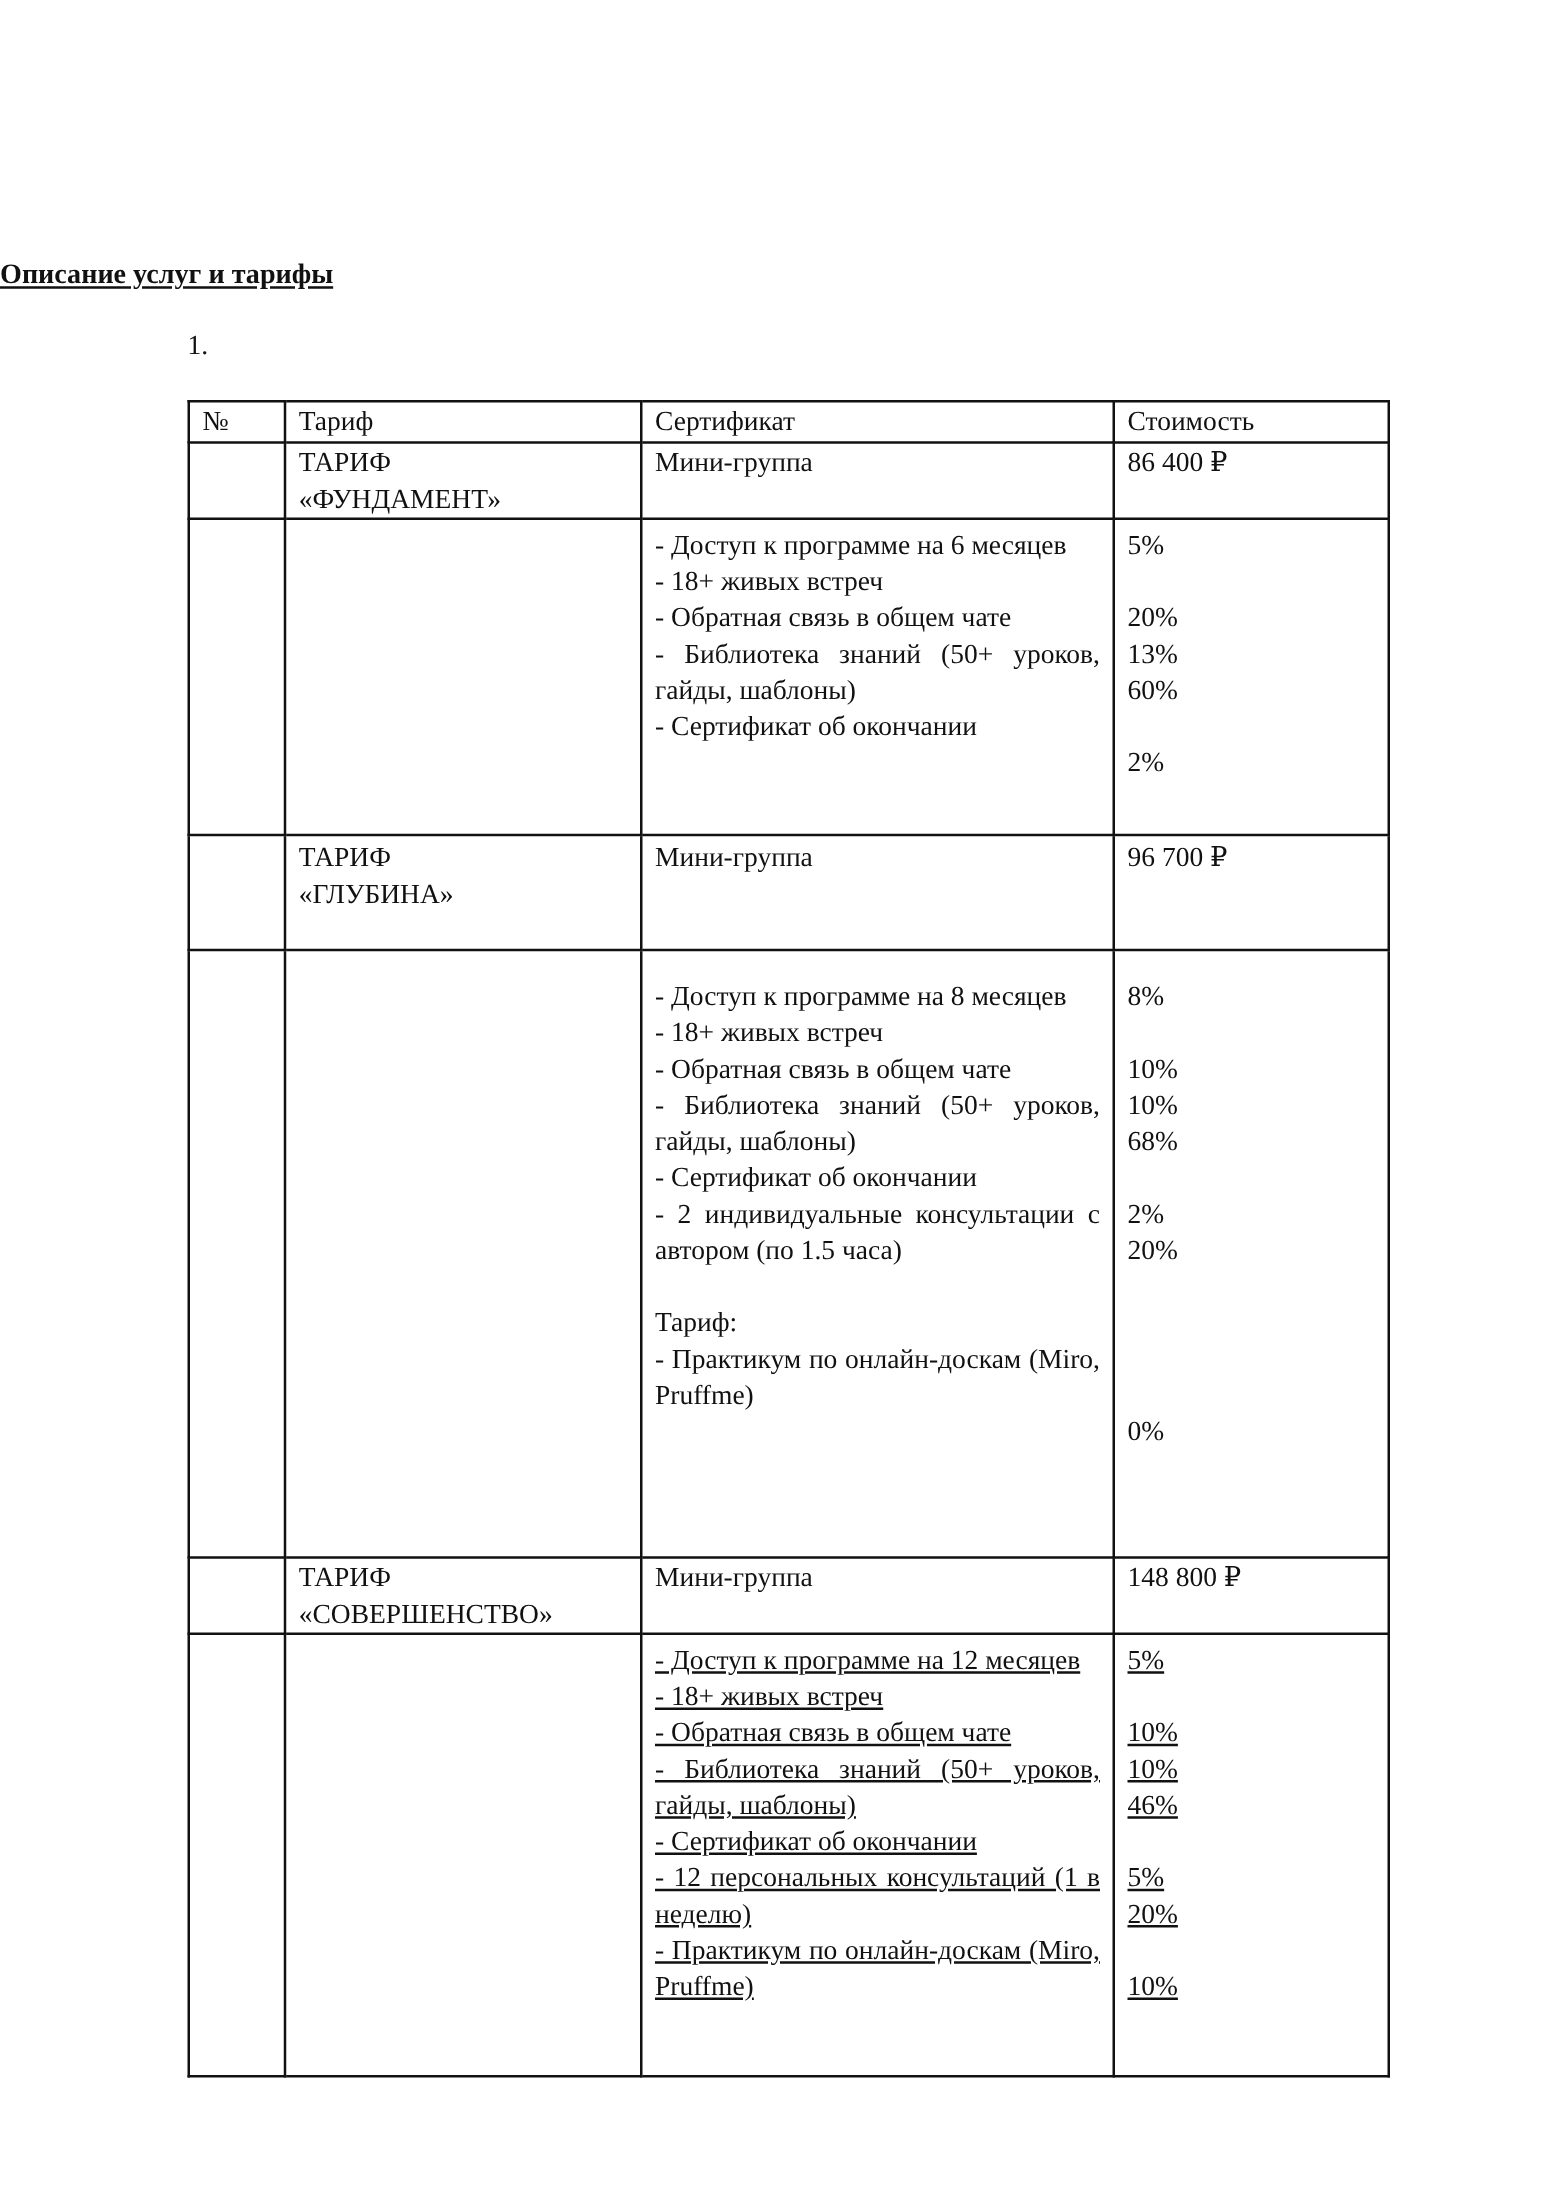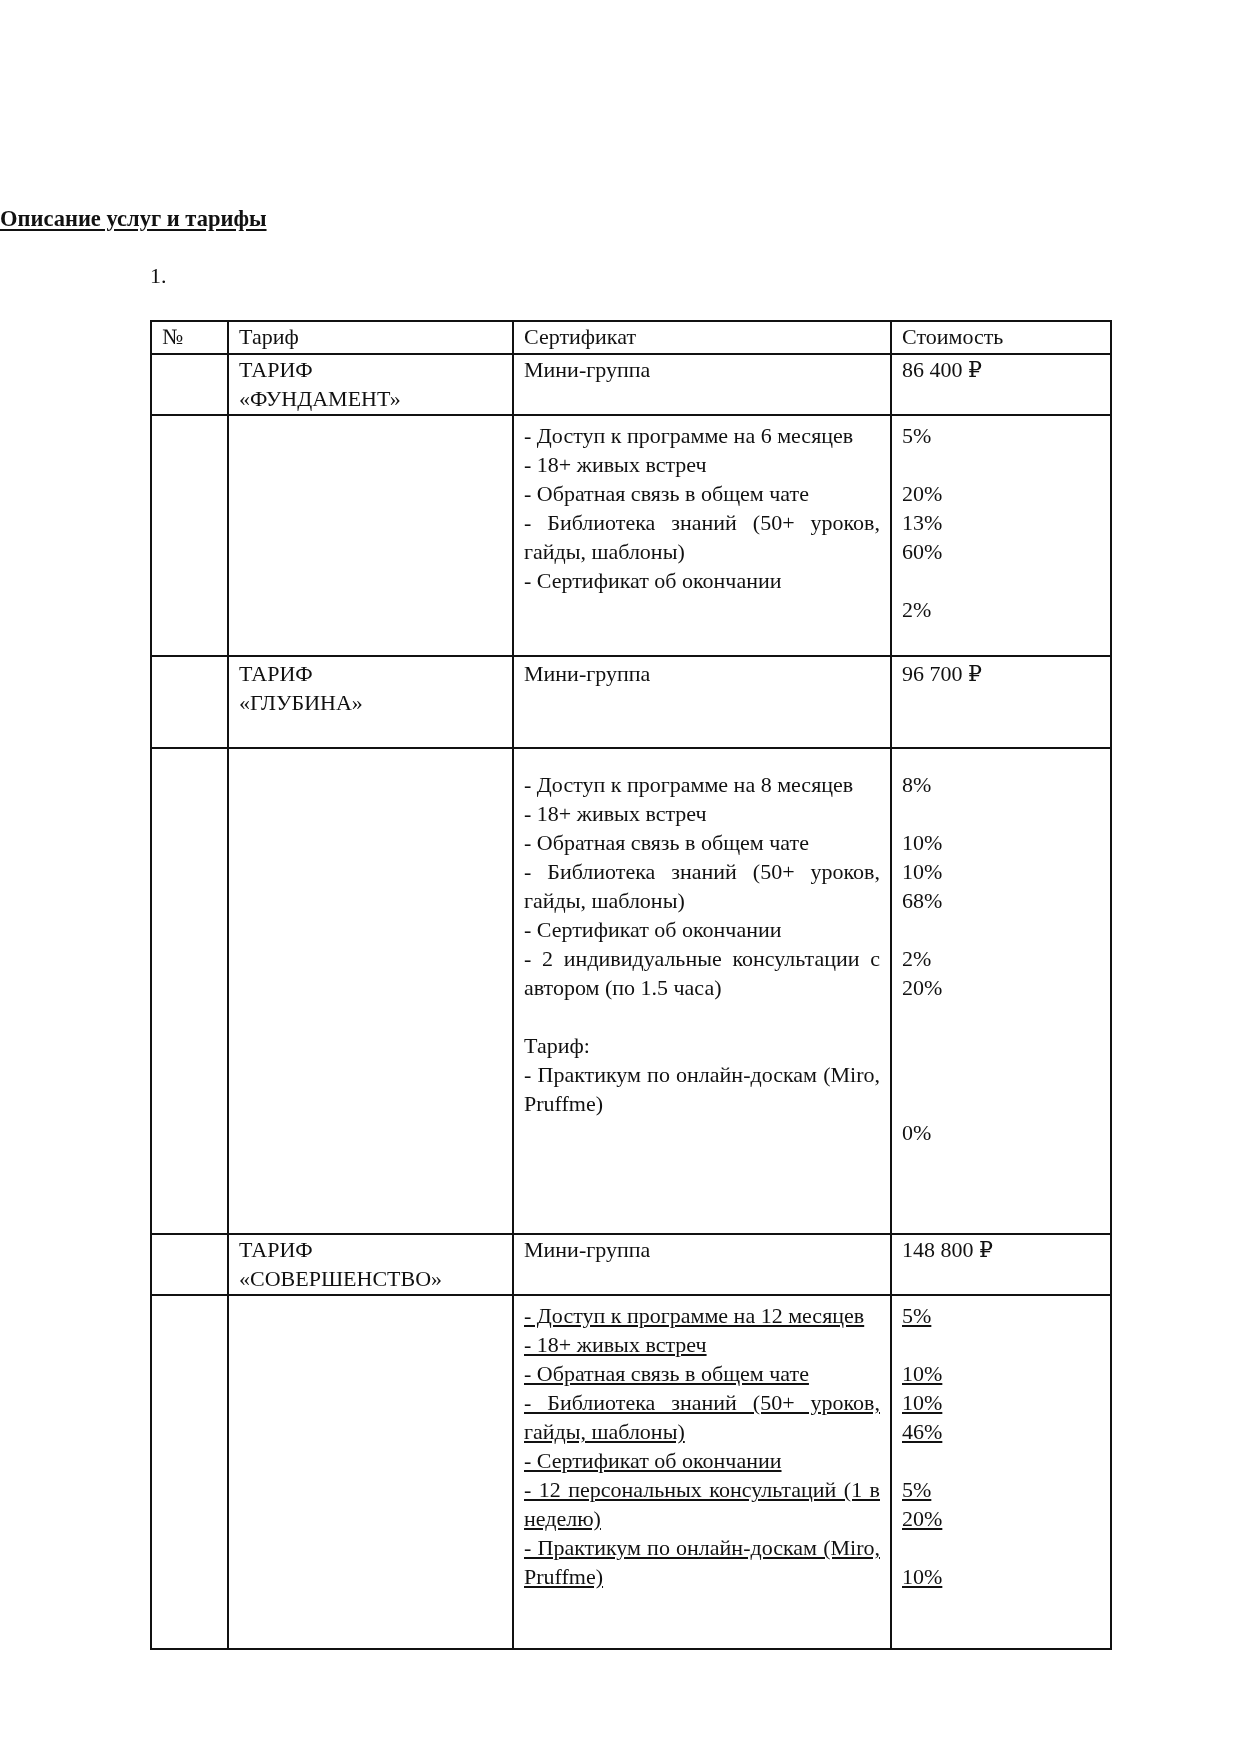--- a/index.html
+++ b/index.html
@@ -26,21 +26,21 @@
   table.tariffs td {
     border: 2px solid #111111; vertical-align: top;
     padding: 0 10px 0 10px;
   }
   col.c-num { width: 77px; }
   col.c-tariff { width: 285px; }
   col.c-content { width: 378px; }
   col.c-cost { width: 220px; }
   tr.head td { height: 31px; line-height: 30px; }
   tr.r-f1 td { height: 59px; }
-  tr.r-f2 td { height: 230px; padding-top: 5px; padding-bottom: 4px; }
+  tr.r-f2 td { height: 230px; padding-top: 5px; padding-bottom: 16px; }
   tr.r-g1 td { height: 88px; padding-top: 2px; }
   tr.r-g2 td { height: 463px; padding-top: 21px; }
   tr.r-s1 td { height: 59px; }
   tr.r-s2 td { height: 347px; padding-top: 5px; text-decoration: underline; }
   .item { text-align: justify; text-align-last: left; }
   .spacer { height: 29px; }
   .cost-line { height: 29px; }
 </style>
 </head>
 <body>

